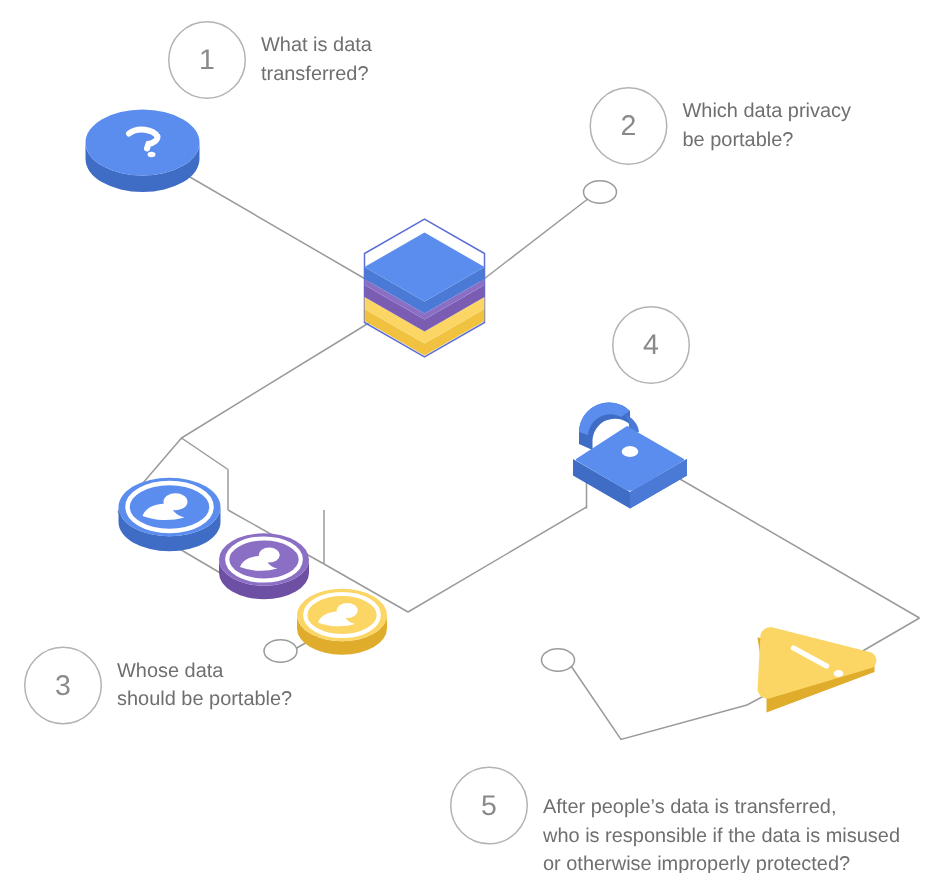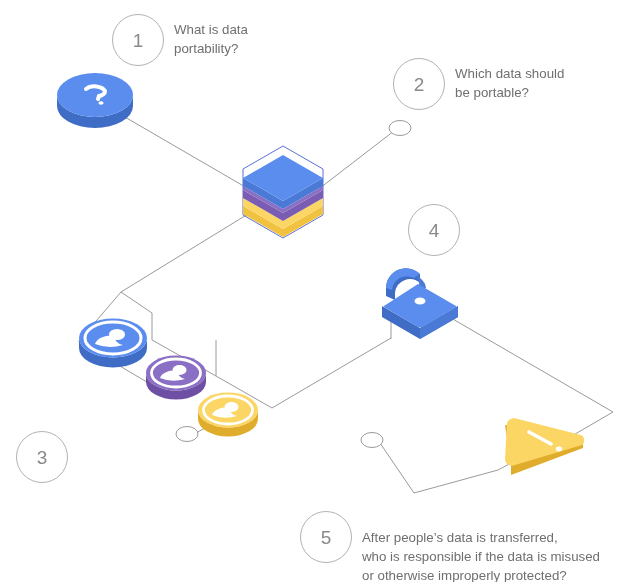--- a/index.html
+++ b/index.html
@@ -146,35 +146,37 @@
       <g stroke="#ffffff" stroke-width="3.6" stroke-linecap="round">
         <path d="M-16 -11 L6 1"></path>
       </g>
       <ellipse cx="14" cy="6" rx="3.2" ry="2.4" fill="#ffffff"></ellipse>
     </g>
   </svg>
 
   <div class="callout c1">
     <div class="num-circle">1</div>
     <div class="callout-text">What is data
-portability?</div>
+transferred?</div>
   </div>
 
   <div class="callout c2">
     <div class="num-circle">2</div>
-    <div class="callout-text">Which data should
+    <div class="callout-text">Which data privacy
 be portable?</div>
   </div>
 
   <div class="callout c4">
     <div class="num-circle">4</div>
   </div>
 
   <div class="callout c3">
     <div class="num-circle">3</div>
+    <div class="callout-text">Whose data
+should be portable?</div>
   </div>
 
   <div class="callout c5">
     <div class="num-circle">5</div>
     <div class="callout-text">After people’s data is transferred,
 who is responsible if the data is misused
 or otherwise improperly protected?</div>
   </div>
 
 </div>

